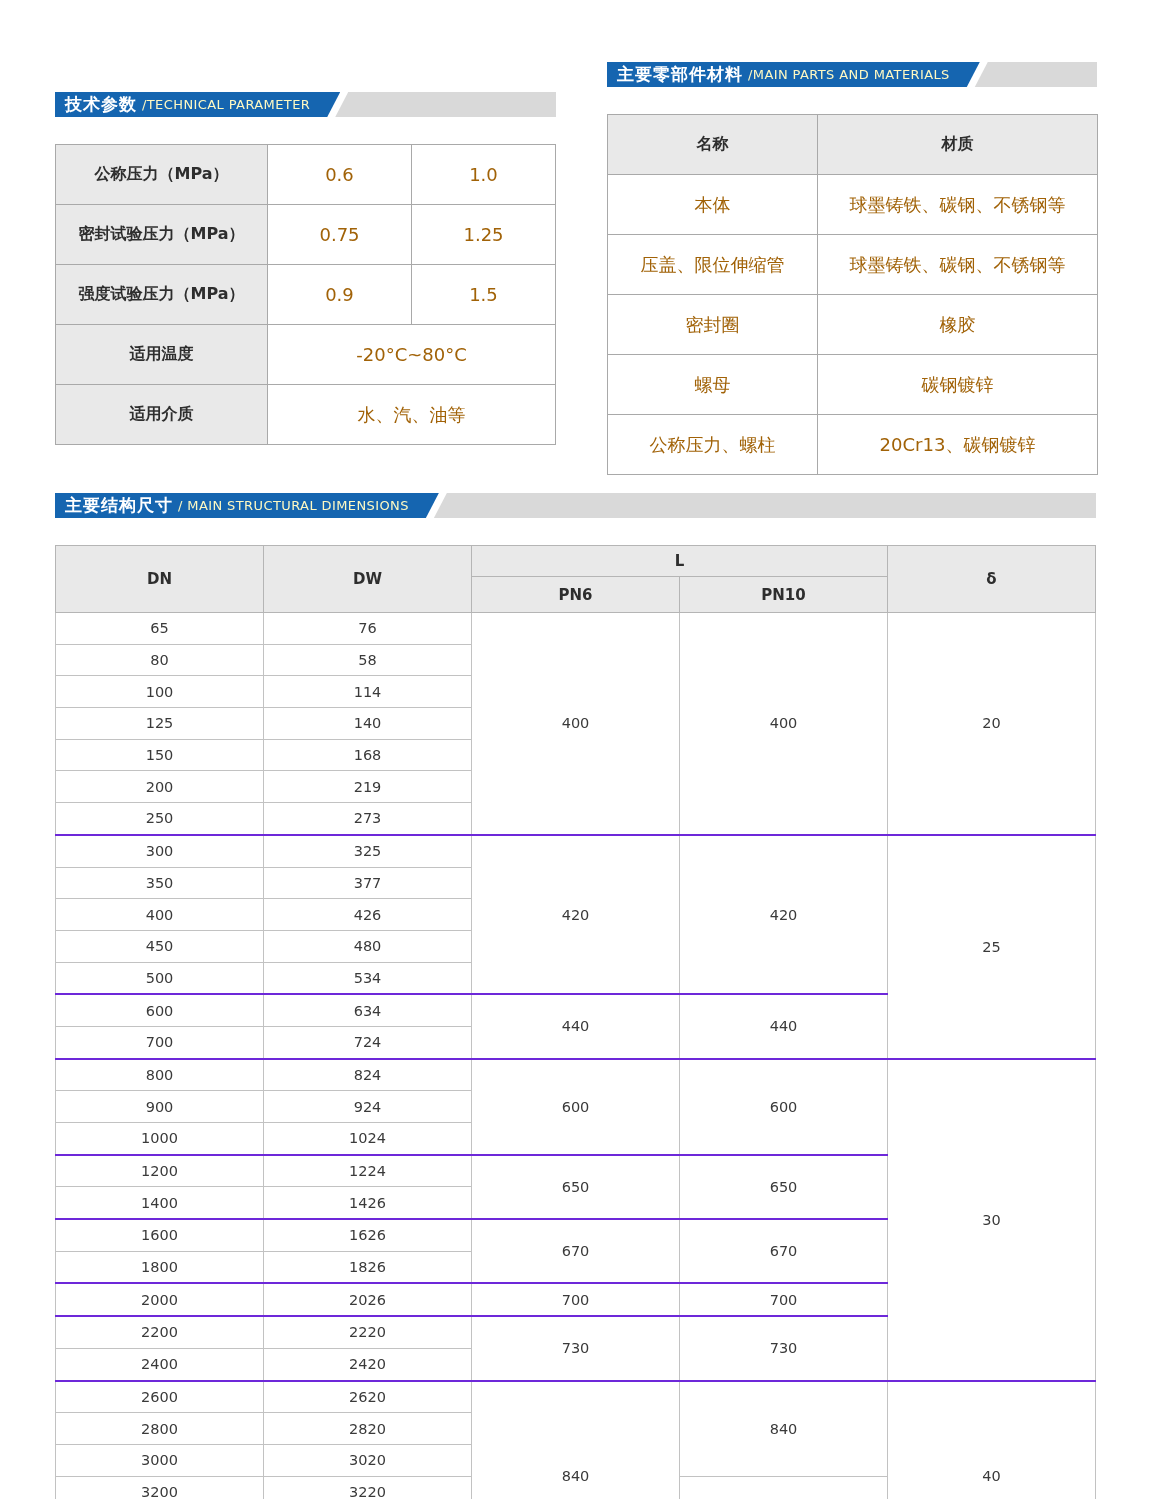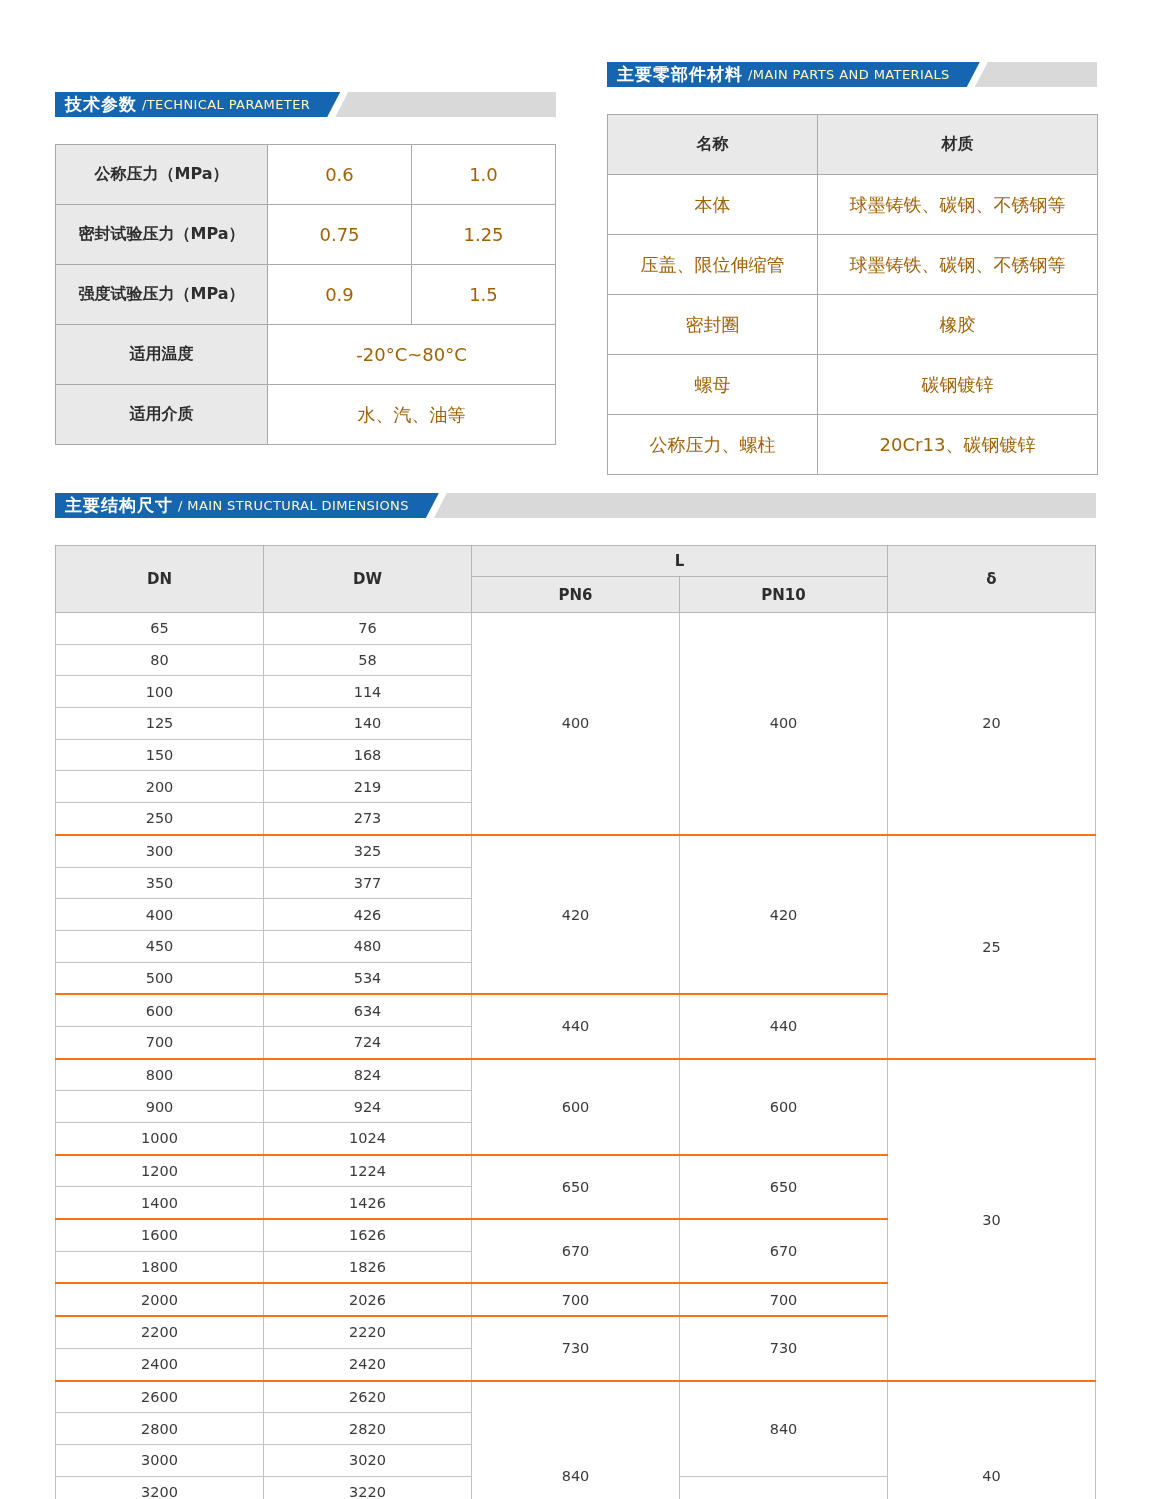--- a/index.html
+++ b/index.html
@@ -94,21 +94,21 @@
   .dim-table thead th {
     background: #e9e9e9;
     font-weight: bold;
     font-size: 15px;
     color: #2e2e2e;
     border-color: #b5b5b5;
   }
   .dim-table thead tr.hr1 th { height: 30px; }
   .dim-table thead tr.hr2 th { height: 35px; }
   .dim-table tbody td { height: 30.7px; color: #3a3a3a; }
-  .dim-table tbody tr.group-start td { border-top: 2px solid #f97316; }
+  .dim-table tbody tr.group-start td { border-top: 2px solid #6d28d9; }
   .dim-table { border: 1px solid #b2b2b2; }
 </style>
 </head>
 <body>
 
 <div class="page">
 
   <div class="top-area">
 
     <div class="col-left">

